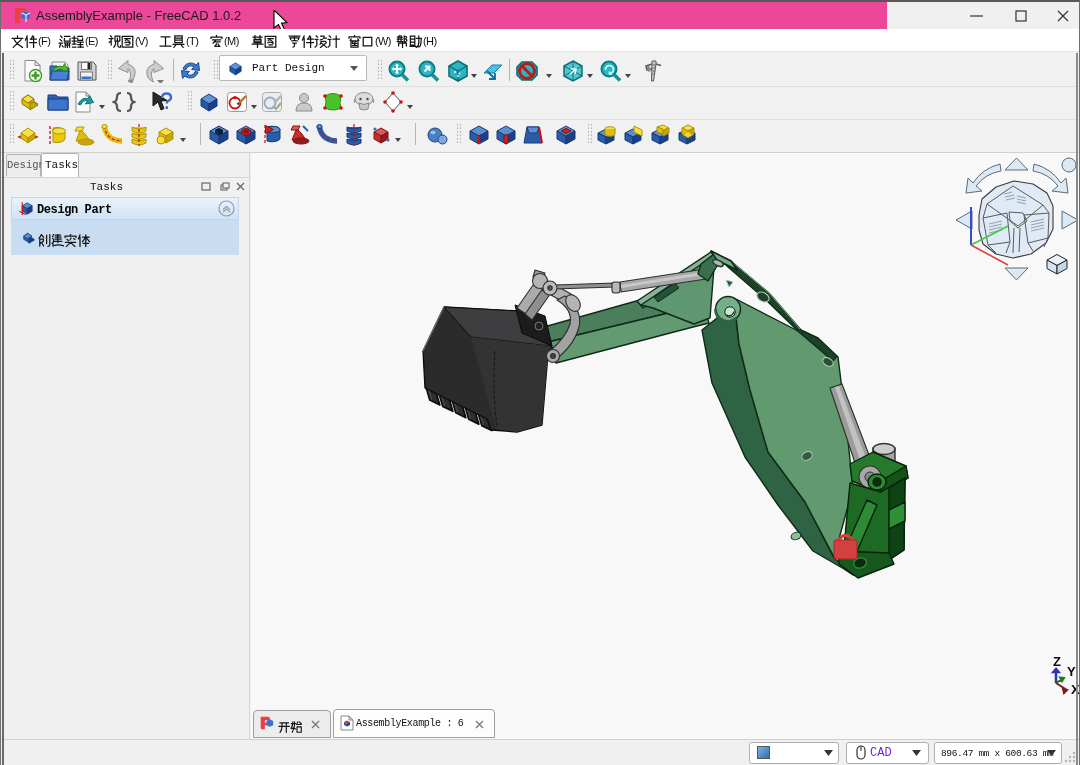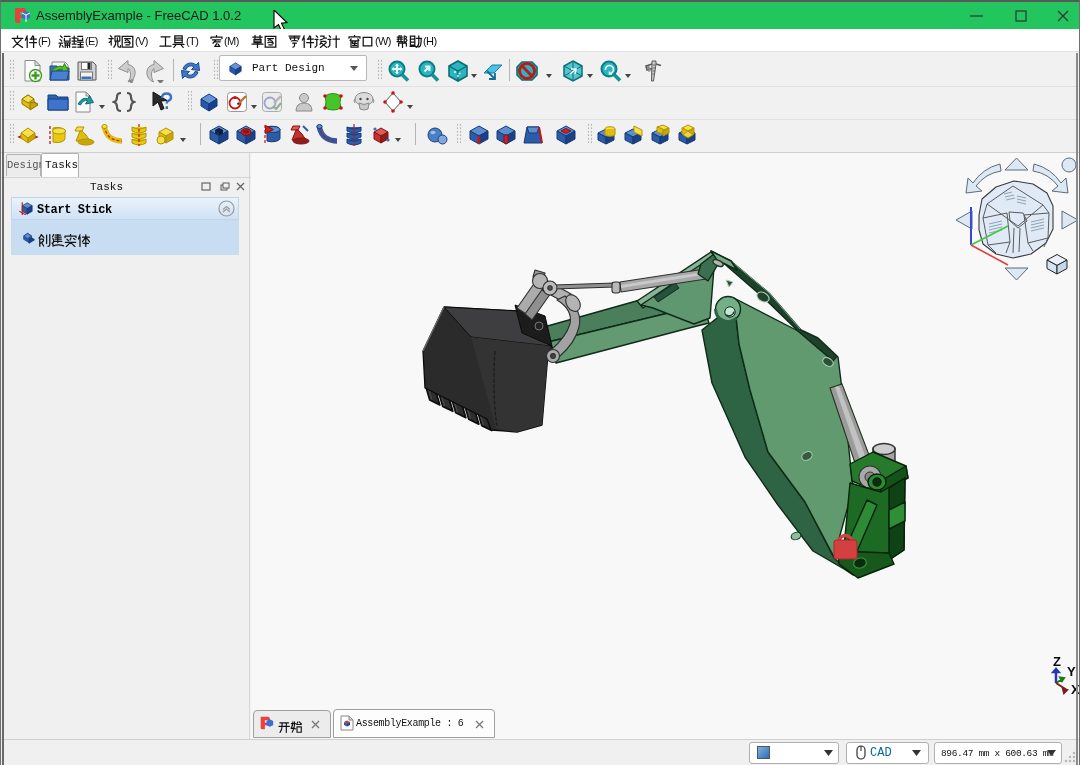--- a/index.html
+++ b/index.html
@@ -1,17 +1,17 @@
 <!DOCTYPE html>
 <html><head><meta charset="utf-8">
 <style>
 *{margin:0;padding:0;box-sizing:border-box}
 html,body{width:1080px;height:765px;overflow:hidden;background:#fff;font-family:"Liberation Sans",sans-serif}
 #win{position:absolute;left:0;top:0;width:1080px;height:765px;border:1px solid #6f6f6f;border-top:2px solid #585858;background:#f0f0f0}
-#titlebar{position:absolute;left:0;top:0;width:1078px;height:27px;background:#22c55e}
+#titlebar{position:absolute;left:0;top:0;width:886px;height:27px;background:#ec4899}
 #title{position:absolute;left:35px;top:6px;font-size:13px;color:#1a1a1a}
 .wbtn{position:absolute;top:0;width:14px;height:27px;color:#333}
 #menubar{position:absolute;left:0;top:27px;width:1078px;height:23px;background:#ffffff;border-bottom:1px solid #e3e3e3}
 .mi{position:absolute;top:4px;height:16px;display:flex;align-items:center;font-size:11.5px;color:#111}
 .zi{display:inline-block;vertical-align:-2px}
 .zi path{fill:none;stroke:#141414;stroke-width:1.25;stroke-linecap:round}
 .mi span{letter-spacing:-0.6px;font-size:11px}
 #toolbars{position:absolute;left:0;top:51px;width:1078px;height:100px;background:#f1f1f1;border-bottom:1px solid #cfcfcf}
 .ic{position:absolute;top:0}
 .grip{position:absolute;width:6px;background-image:radial-gradient(circle,#b4b4b4 0.9px,transparent 1.1px);background-size:3px 3.5px}
@@ -449,21 +449,21 @@
         <rect x="22" y="1" width="6" height="5" fill="#f0f0f0" stroke="#666" stroke-width="1.1"></rect>
         <path d="M36,1 l7,7 M43,1 l-7,7" stroke="#666" stroke-width="1.3"></path>
       </svg>
 <div style="position:absolute;left:10px;top:44px;width:228px;height:23px;background:linear-gradient(180deg,#eaf2fb,#cfe2f5);border:1px solid #c0d4ea"></div>
 <svg style="position:absolute;left:17px;top:47px" width="17" height="17" viewBox="0 0 24 24">
         <path d="M6,8 l7,-4 7,4 -7,4 Z" fill="#5b8fd0" stroke="#163a78"></path>
         <path d="M6,8 v8 l7,4 v-8 Z" fill="#2b5ca8" stroke="#163a78"></path>
         <path d="M20,8 v8 l-7,4 v-8 Z" fill="#1c3f85" stroke="#163a78"></path>
         <path d="M6,3 v18 M2,16 l9,5" stroke="#cc1111" stroke-width="1.6" fill="none"></path>
       </svg>
-<div class="mono" style="position:absolute;left:36px;top:50px;font-size:12px;font-weight:bold;color:#000;letter-spacing:-0.4px">Start Stick</div>
+<div class="mono" style="position:absolute;left:36px;top:50px;font-size:12px;font-weight:bold;color:#000;letter-spacing:-0.4px">Design Part</div>
 <svg style="position:absolute;left:217px;top:47px" width="17" height="17">
         <circle cx="8.5" cy="8.5" r="7.5" fill="none" stroke="#9a9a9a" stroke-width="1.2"></circle>
         <path d="M5,9.5 l3.5,-3 3.5,3 M5,12 l3.5,-3 3.5,3" stroke="#9a9a9a" stroke-width="1.2" fill="none"></path>
       </svg>
 <div style="position:absolute;left:10px;top:67px;width:228px;height:35px;background:#c9ddf2"></div>
 <svg style="position:absolute;left:20px;top:77px" width="16" height="16" viewBox="0 0 24 24">
         <path d="M4,9 l6,-4 6,4 v3 l4,2 -8,5 -8,-5 Z" fill="#2b5ca8" stroke="#163a78"></path>
         <path d="M4,9 l6,-4 6,4 -6,4 Z" fill="#5b8fd0" stroke="#163a78"></path>
         <path d="M12,13 l4,-1 4,3 -8,5 Z" fill="#1c3f85" stroke="#163a78"></path>
       </svg>
@@ -630,21 +630,21 @@
 <div style="position:absolute;left:748px;top:2px;width:90px;height:22px;background:#fff;border:1px solid #b0b0b0;border-radius:3px"></div>
 <div style="position:absolute;left:756px;top:6px;width:13px;height:13px;background:linear-gradient(135deg,#7fb2e5,#2e6db4);border:1px solid #555"></div>
 <svg style="position:absolute;left:823px;top:10px" width="10" height="7">
         <path d="M0,0 h9 l-4.5,6 Z" fill="#333"></path>
       </svg>
 <div style="position:absolute;left:845px;top:2px;width:83px;height:22px;background:#fff;border:1px solid #b0b0b0;border-radius:3px"></div>
 <svg style="position:absolute;left:855px;top:5px" width="10" height="15">
         <rect x="1" y="1" width="8" height="13" rx="4" fill="none" stroke="#333" stroke-width="1.2"></rect>
         <path d="M5,1 v5" stroke="#333" stroke-width="1.1"></path>
       </svg>
-<div class="mono" style="position:absolute;left:869px;top:6px;font-size:12px;color:#0369a1">CAD</div>
+<div class="mono" style="position:absolute;left:869px;top:6px;font-size:12px;color:#6d28d9">CAD</div>
 <svg style="position:absolute;left:911px;top:10px" width="10" height="7">
         <path d="M0,0 h9 l-4.5,6 Z" fill="#333"></path>
       </svg>
 <div style="position:absolute;left:933px;top:2px;width:128px;height:22px;background:#fff;border:1px solid #b0b0b0;border-radius:3px"></div>
 <div class="mono" style="position:absolute;left:940px;top:8px;font-size:9.5px;color:#111;letter-spacing:-0.35px">896.47 mm x 600.63 mm</div>
 <svg style="position:absolute;left:1046px;top:10px" width="10" height="7">
         <path d="M0,0 h9 l-4.5,6 Z" fill="#333"></path>
       </svg>
 <svg style="position:absolute;left:1062px;top:11px" width="14" height="13">
         <g fill="#b5b5b5">

